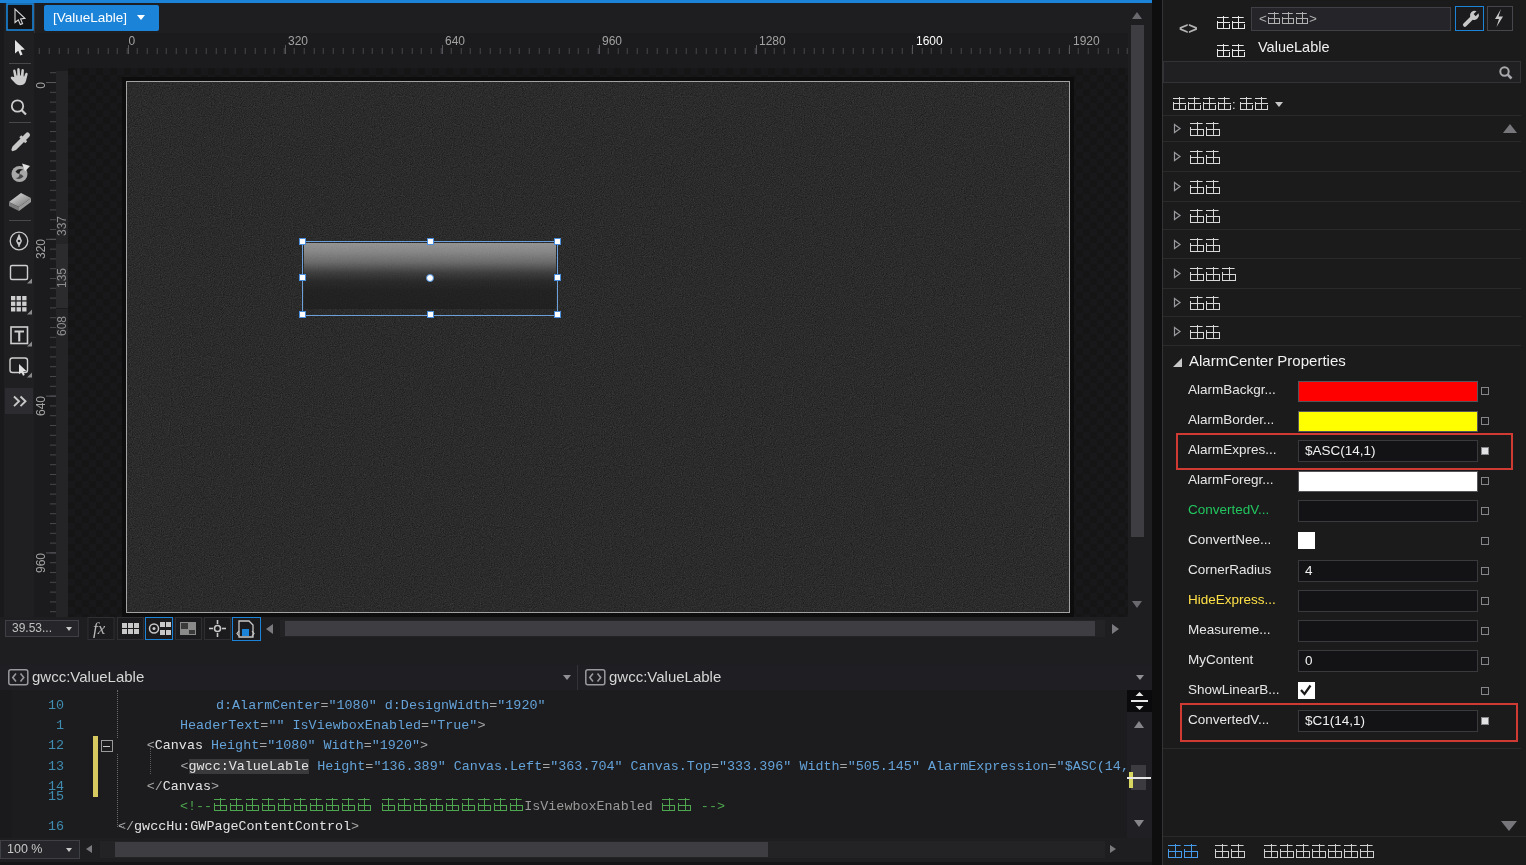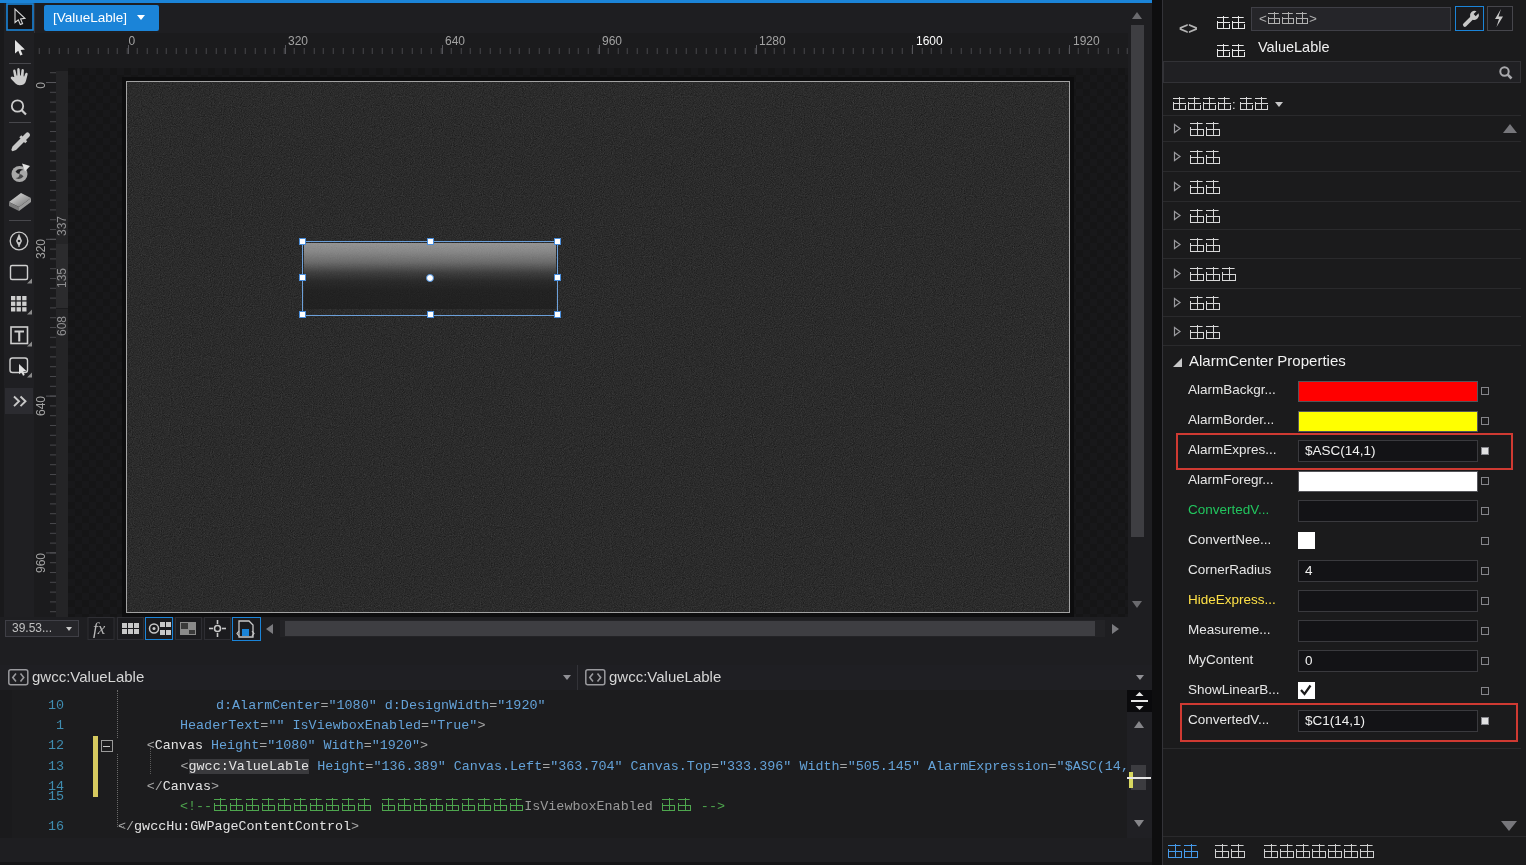--- a/index.html
+++ b/index.html
@@ -308,20 +308,29 @@
         <rect x="4" y="10" width="17" height="2" fill="#e8e8e8"></rect>
       </svg>
     </div>
     <span class="tri abs" style="left:7px;top:31px;border-left:5px solid transparent;border-right:5px solid transparent;border-bottom:7px solid #86868a;"></span>
     <div class="abs" style="left:4px;top:75px;width:15px;height:25px;background:#3c3c40;"></div>
     <div class="abs" style="left:2px;top:82px;width:4px;height:16px;background:#d8d860;"></div>
     <div class="abs" style="left:0;top:87px;width:24px;height:2px;background:#e8e8e8;"></div>
     <span class="tri abs" style="left:7px;top:130px;border-left:5px solid transparent;border-right:5px solid transparent;border-top:7px solid #86868a;"></span>
   </div>
 
+  <div class="abs" id="edbottom" style="left:0;top:838px;width:1152px;height:24px;background:#1e1e21;">
+    <div class="abs" style="left:0;top:2px;width:80px;height:19px;background:#26262a;border:1px solid #3f3f46;box-sizing:border-box;color:#c8c8c8;font-size:12.5px;line-height:17px;padding-left:6px;">100 %
+      <span class="tri" style="border-left:3.5px solid transparent;border-right:3.5px solid transparent;border-top:4px solid #c8c8c8;position:absolute;right:7px;top:7px;"></span>
+    </div>
+    <span class="tri abs" style="left:86px;top:7px;border-top:4.5px solid transparent;border-bottom:4.5px solid transparent;border-right:6px solid #7a7a7e;"></span>
+    <div class="abs" style="left:100px;top:3px;width:1005px;height:17px;background:#232326;"></div>
+    <div class="abs" style="left:115px;top:4px;width:653px;height:15px;background:#3e3e42;"></div>
+    <span class="tri abs" style="left:1110px;top:7px;border-top:4.5px solid transparent;border-bottom:4.5px solid transparent;border-left:6px solid #7a7a7e;"></span>
+  </div>
   <div class="abs" style="left:0;top:862px;width:1152px;height:3px;background:#151517;"></div>
 </div>
 
 <div class="abs" style="left:1152px;top:0;width:10px;height:865px;background:#0e0e0f;"></div>
 
 <div class="abs" id="rpanel" style="left:1162px;top:0;width:364px;height:865px;background:#1b1b1c;border-left:1px solid #333338;box-sizing:border-box;">
 
   <div class="abs" style="left:16px;top:20px;color:#b4b4b4;font-size:16px;font-weight:bold;">&lt;&gt;</div>
   <div class="abs" style="left:53px;top:14px;"><span class="cj" style="width:13px;height:13px;--c:#e8e8e8;"></span><span class="cj" style="width:13px;height:13px;--c:#e8e8e8;"></span></div>
   <div class="abs" style="left:88px;top:7px;width:200px;height:24px;background:#252529;border:1px solid #3f3f46;box-sizing:border-box;">

